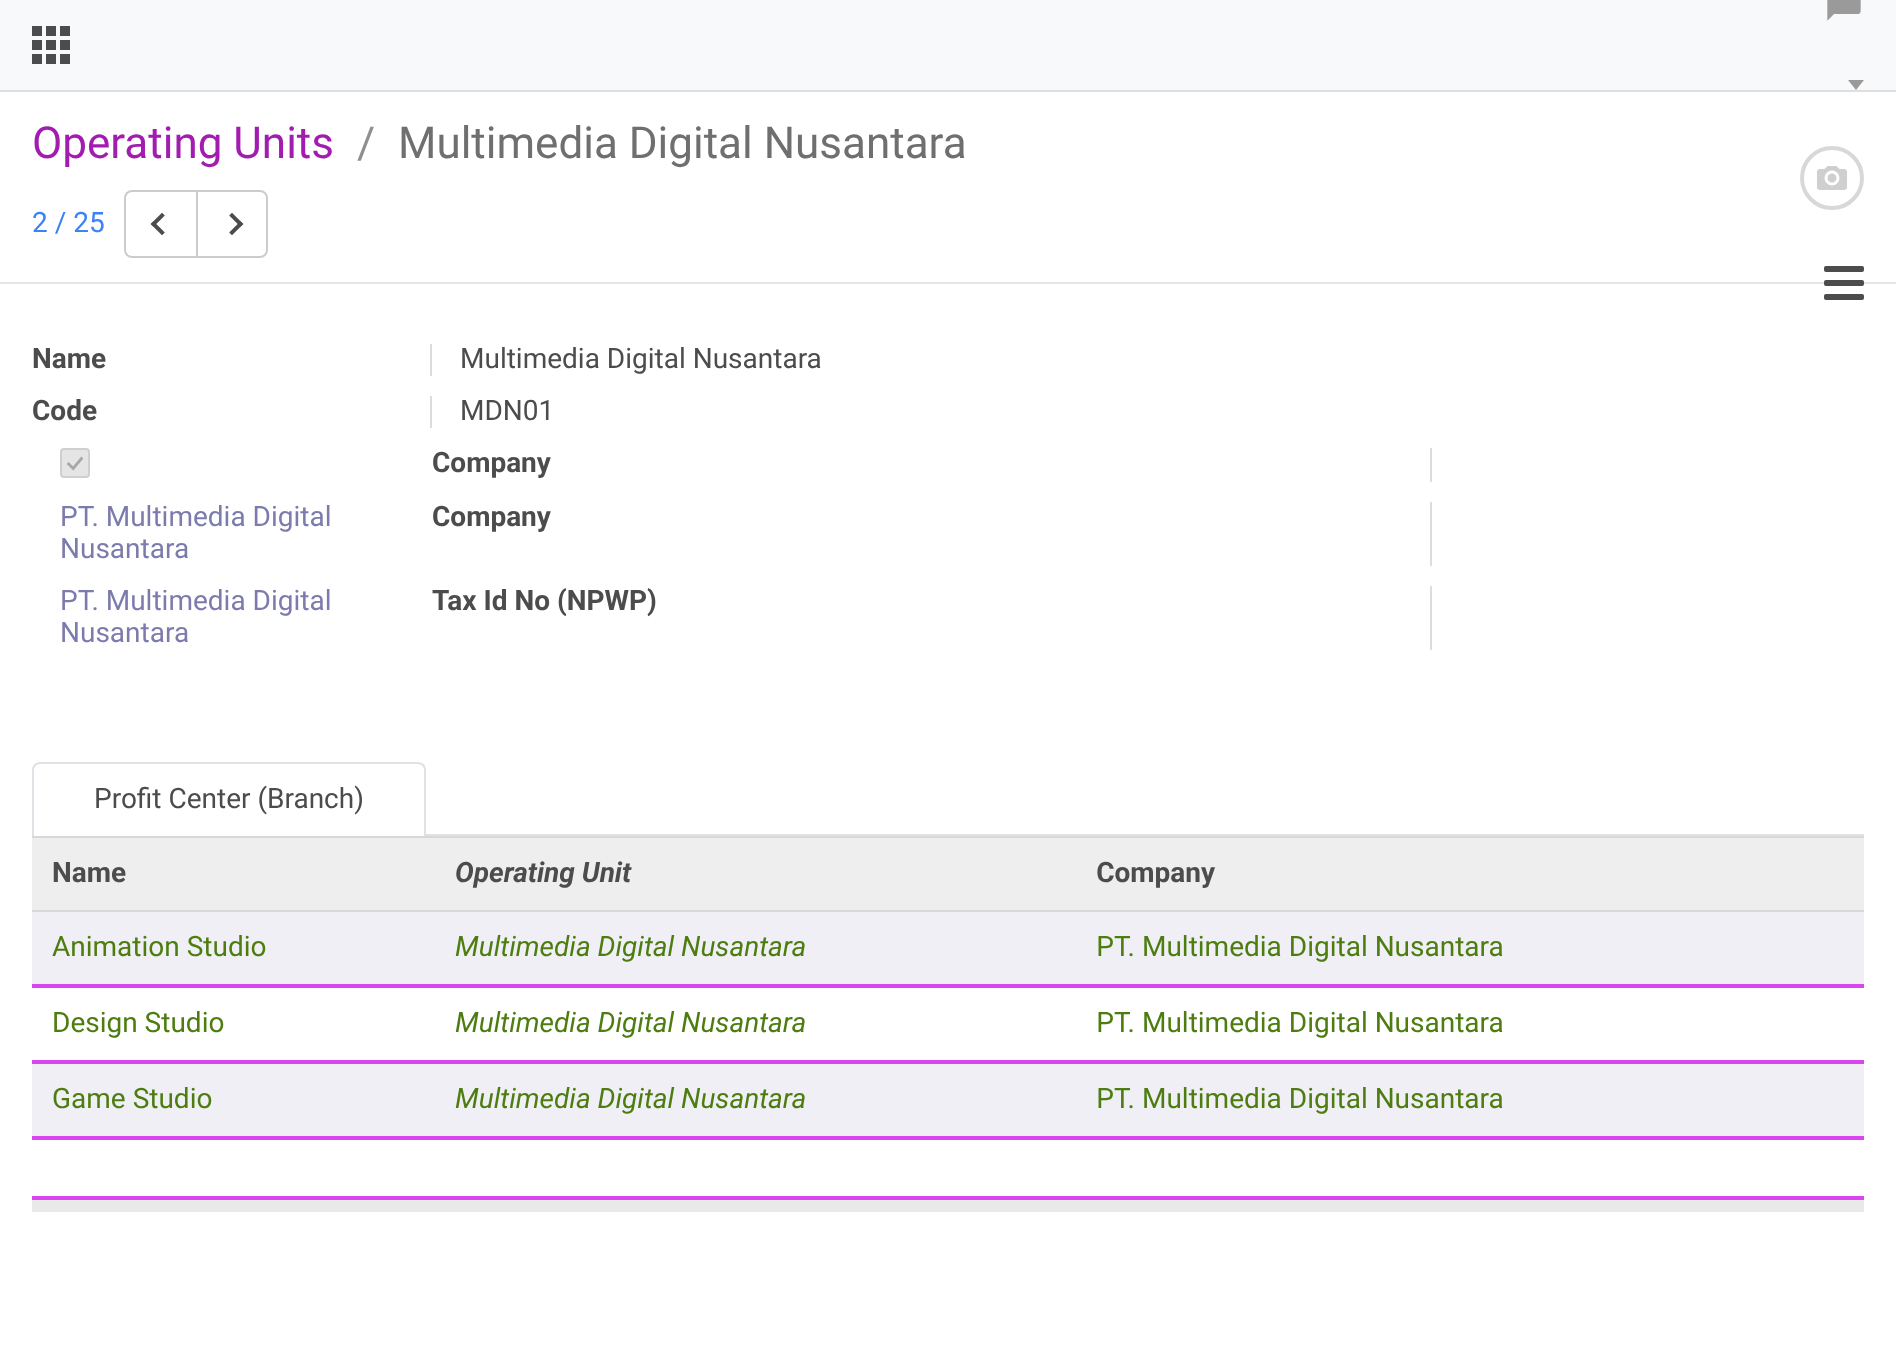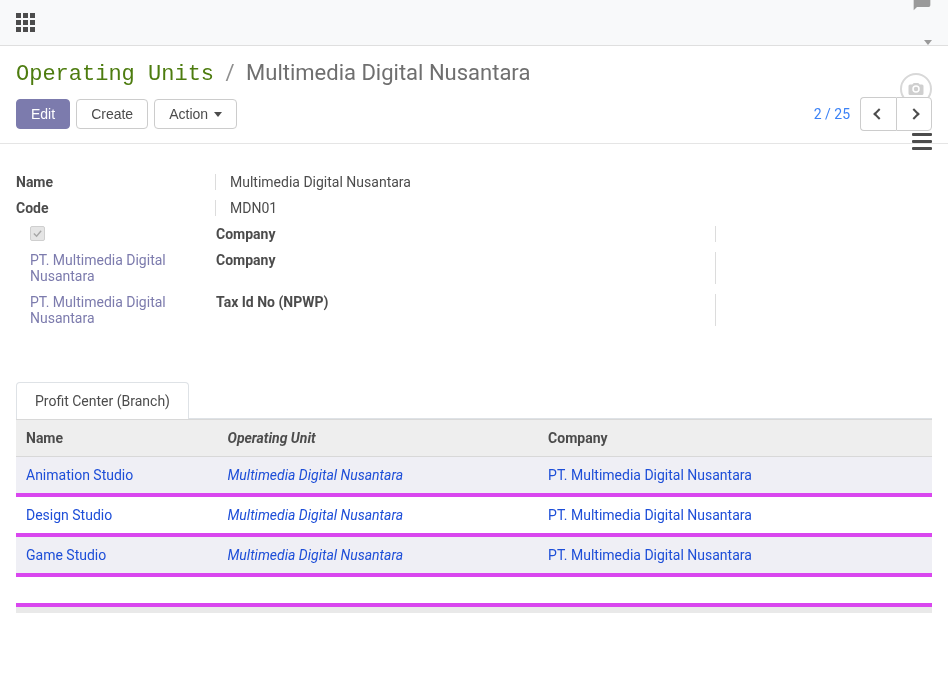--- a/index.html
+++ b/index.html
@@ -15,21 +15,21 @@
   .icon-btn svg { width: 20px; height: 20px; fill: #9a9a9a; }
   .badge { position: absolute; top: -8px; right: -8px; background: #7c7bad; color: #fff; border-radius: 9px; font-size: 10px; padding: 1px 5px; line-height: 13px; }
   .caret-small { width: 0; height: 0; border-left: 4px solid transparent; border-right: 4px solid transparent; border-top: 5px solid #9a9a9a; }
   .avatar { width: 32px; height: 32px; border-radius: 50%; border: 2px solid #d8d8d8; display: flex; align-items: center; justify-content: center; }
   .avatar svg { width: 18px; height: 18px; fill: #cfcfcf; }
   .hamburger { display: flex; flex-direction: column; gap: 4px; cursor: pointer; margin-left: 6px; }
   .hamburger span { width: 20px; height: 3px; background: #4c4c4c; border-radius: 1px; }
   
   .breadcrumb-bar { padding: 14px 16px 10px 16px; }
   .breadcrumb { font-size: 22px; color: #6f6f6f; }
-  .breadcrumb a { color: #4d7c0f; text-decoration: none; font-family: Liberation Mono, monospace; }
+  .breadcrumb a { color: #a21caf; text-decoration: none; }
   .breadcrumb .sep { color: #8f8f8f; margin: 0 6px; }
   
   .controls { padding: 0 16px 12px 16px; display: flex; justify-content: space-between; align-items: center; border-bottom: 1px solid #e5e5e5; }
   .btn-row { display: flex; gap: 6px; }
   .btn { border: 1px solid #ccc; background: #fff; color: #4c4c4c; padding: 6px 14px; font-size: 14px; border-radius: 4px; cursor: pointer; display: inline-flex; align-items: center; gap: 6px; }
   .btn-primary { background: #7c7bad; border-color: #7c7bad; color: #fff; }
   .btn .caret { width: 0; height: 0; border-left: 4px solid transparent; border-right: 4px solid transparent; border-top: 5px solid #4c4c4c; }
   
   .pager-group { display: flex; align-items: center; gap: 10px; }
   .pager-count { color: #3b82f6; font-size: 14px; }
@@ -44,26 +44,26 @@
   .form-sheet { padding: 30px 16px 20px 16px; }
   .fields { display: grid; grid-template-columns: 200px 1fr; row-gap: 10px; max-width: 700px; }
   .fields .label { font-weight: 700; color: #4c4c4c; border-right: 1px solid #dcdcdc; padding-right: 8px; }
   .fields .value { padding-left: 14px; color: #4c4c4c; }
   .fields .value.link { color: #7c7bad; cursor: pointer; }
   .checkbox-dis { width: 15px; height: 15px; background: #e5e5e5; border: 1px solid #cfcfcf; border-radius: 2px; display: inline-flex; align-items: center; justify-content: center; }
   .checkbox-dis svg { width: 11px; height: 11px; fill: none; stroke: #a7a7a7; stroke-width: 3; }
   
   .tabs { margin: 26px 16px 0 16px; }
   .tab-strip { display: flex; border-bottom: 1px solid #dee2e6; }
-  .tab { border: 1px solid #dee2e6; border-bottom: none; background: #fff; padding: 10px 18px; color: #4c4c4c; border-radius: 4px 4px 0 0; margin-bottom: -1px; cursor: pointer; }
+  .tab { border: 1px solid #dee2e6; border-bottom: none; background: #fff; padding: 10px 30px; color: #4c4c4c; border-radius: 4px 4px 0 0; margin-bottom: -1px; cursor: pointer; }
   
   .grid-wrap { margin: 0 16px 16px 16px; border-bottom: 6px solid #e9e9e9; }
   table.grid { width: 100%; border-collapse: collapse; }
   table.grid th { text-align: left; font-weight: 700; color: #4c4c4c; background: #eeeeee; border-top: 1px solid #d8d8d8; border-bottom: 1px solid #d8d8d8; padding: 10px 10px; }
-  table.grid td { padding: 10px 10px; color: #1d4ed8; border-bottom: 4px solid #d946ef; }
+  table.grid td { padding: 10px 10px; color: #4d7c0f; border-bottom: 2px solid #d946ef; }
   table.grid tbody tr:nth-child(odd) { background: #efeff5; }
   table.grid tbody tr:nth-child(even) { background: #ffffff; }
   table.grid tbody tr.blank { background: #ffffff; height: 30px; }
   table.grid th:nth-child(1), table.grid td:nth-child(1) { width: 22%; }
   table.grid th:nth-child(2), table.grid td:nth-child(2) { width: 35%; font-style: italic; }
   table.grid th:nth-child(3), table.grid td:nth-child(3) { width: 43%; }
 </style>
 </head>
 <body>
 
@@ -117,28 +117,20 @@
 
 <div class="breadcrumb-bar">
   <div class="breadcrumb">
     <a href="#">Operating Units</a>
     <span class="sep">/</span>
     <span>Multimedia Digital Nusantara</span>
   </div>
 </div>
 
 <div class="controls">
-  <div class="btn-row">
-    <button class="btn btn-primary">Edit</button>
-    <button class="btn">Create</button>
-    <button class="btn">
-      <span>Action</span>
-      <span class="caret"></span>
-    </button>
-  </div>
   <div class="pager-group">
     <span class="pager-count">2 / 25</span>
     <div class="pager-nav">
       <div class="navbtn">
           <span class="chev left"></span>
         </div>
       <div class="navbtn">
           <span class="chev right"></span>
         </div>
     </div>

